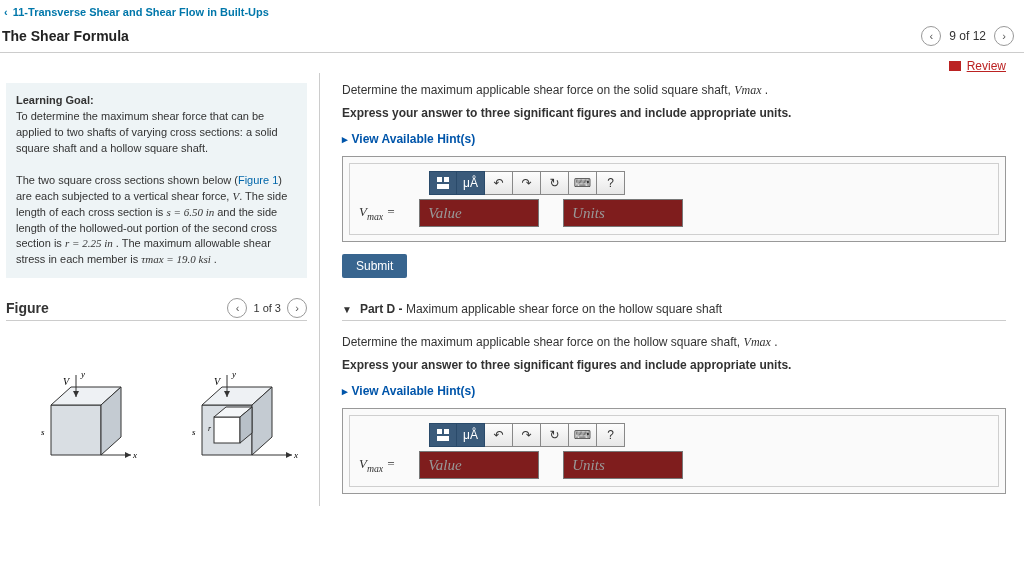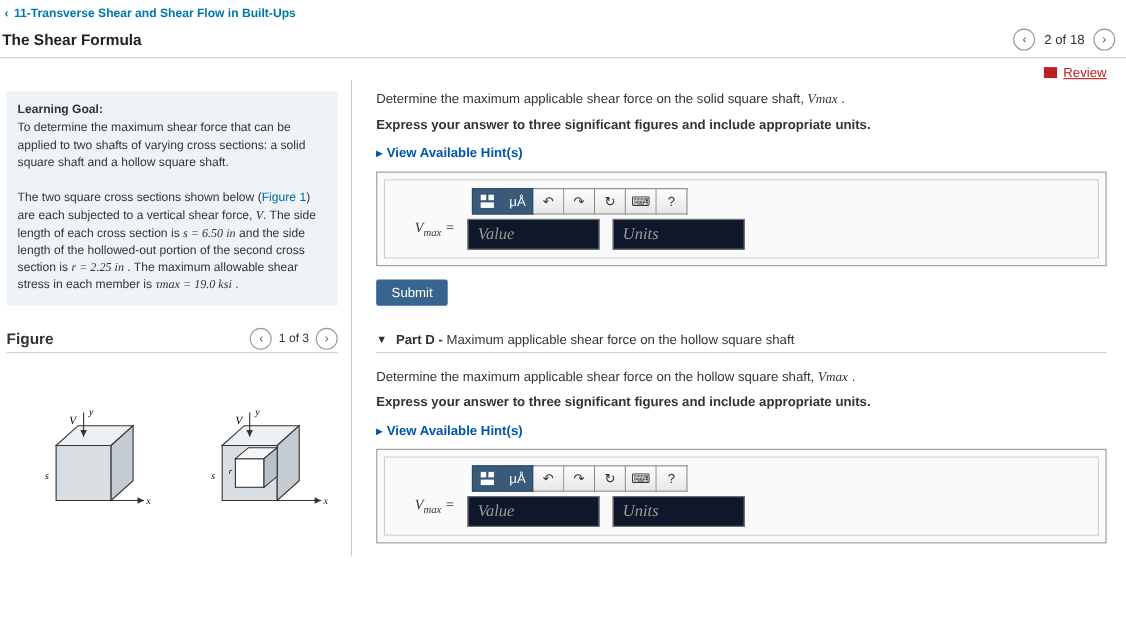--- a/index.html
+++ b/index.html
@@ -29,23 +29,23 @@
   .prompt { font-size: 12px; margin-bottom: 8px; }
   .bold { font-weight: bold; }
   .hint-link { color: #0055aa; font-weight: bold; font-size: 12px; cursor: pointer; display: inline-flex; align-items: center; gap: 4px; margin: 4px 0 10px 0; }
   .hint-link::before { content: "▸"; font-size: 11px; }
   .answer-box { border: 1px solid #999; padding: 14px 16px; background: #fafafa; position:relative;}
   .answer-box::before{content:"";position:absolute;left:6px;top:6px;right:6px;bottom:6px;border:1px solid #cfcfcf;pointer-events:none;}
   .toolbar { display: inline-flex; align-items: center; gap: 0; margin-bottom: 4px; margin-left: 70px;}
   .tbtn { min-width: 28px; height: 24px; border: 1px solid #888; background: linear-gradient(#fdfdfd,#e7e7e7); display: inline-flex; align-items: center; justify-content: center; font-size: 12px; color: #333; cursor: pointer; padding:0 4px;}
   .tbtn.dark { background: #3a5a7a; color: #fff; border-color:#2a4a6a;}
   .tbtn + .tbtn { border-left: none; }
-  .answer-row { display: flex; align-items: flex-start; gap: 12px; margin-left: 18px;}
+  .answer-row { display: flex; align-items: center; gap: 24px; }
   .answer-row .lbl { font-style: italic; font-size: 13px; color:#333; font-family: 'Times New Roman', serif;}
-  .fakeinput { border: 1px solid #777; height: 28px; display: flex; align-items: center; padding: 0 8px; background: #0f172a; color: #999; font-style: italic; font-size: 15px; font-family:'Times New Roman',serif;}
+  .fakeinput { border: 1px solid #777; height: 28px; display: flex; align-items: center; padding: 0 8px; background: #7f1d1d; color: #999; font-style: italic; font-size: 15px; font-family:'Times New Roman',serif;}
   .valbox { width: 120px; }
   .unitbox { width: 120px; }
   .submit { margin-top: 12px; background: #38658f; color: #fff; border: none; padding: 5px 14px; font-size: 12px; cursor: pointer; border-radius:2px;}
   .part-header { margin-top: 24px; display: flex; align-items: center; gap: 8px; font-size: 12px; border-bottom:1px solid #ccc; padding-bottom:4px;}
   .part-header .caret { font-size: 10px; }
   .sub{font-size:.75em;vertical-align:sub;}
   .serif{font-family:'Times New Roman',serif;font-style:italic;}
 </style>
 </head>
 <body>
@@ -53,21 +53,21 @@
 
 <div class="breadcrumb">
   <span class="chev">‹</span>
   <span>11-Transverse Shear and Shear Flow in Built-Ups</span>
 </div>
 
 <div class="titlebar">
   <h2>The Shear Formula</h2>
   <div class="pager">
     <span class="circ">‹</span>
-    <span>2 of 18</span>
+    <span>9 of 12</span>
     <span class="circ">›</span>
   </div>
 </div>
 
 <div class="review-row">
   <a class="review-link">
     <span class="flag-icon"></span>
     <span>Review</span>
   </a>
 </div>

